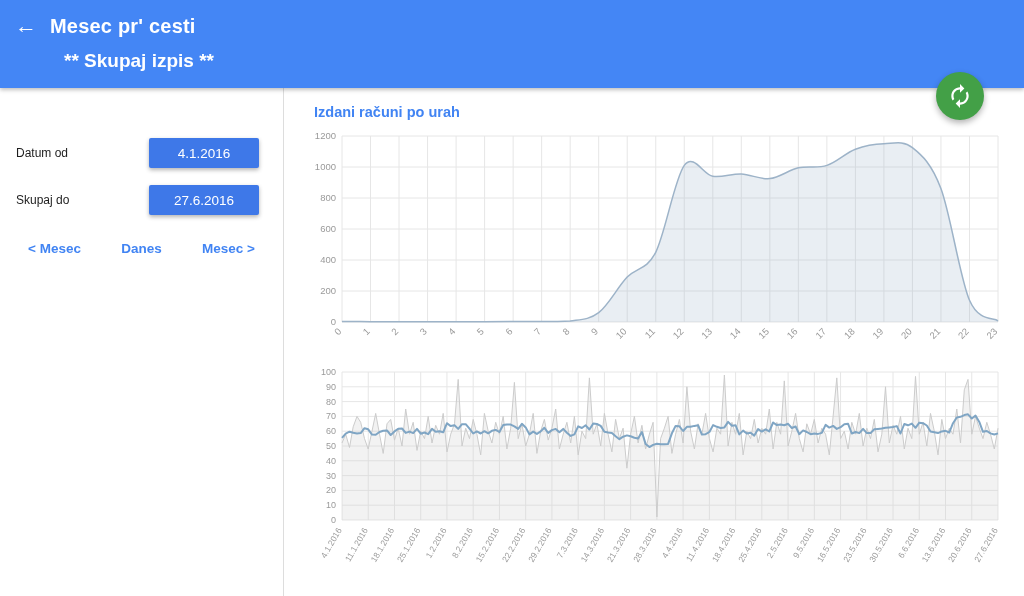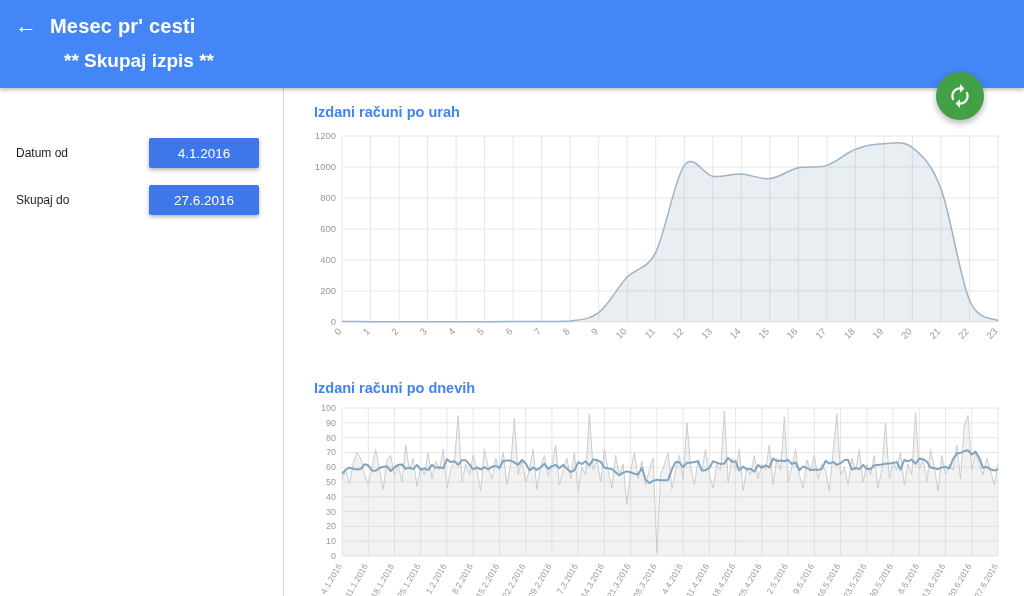--- a/index.html
+++ b/index.html
@@ -81,20 +81,25 @@
   </button>
 
   <aside class="sidebar">
     <div class="side-row">
       <span class="side-label">Datum od</span>
       <button class="date-btn">4.1.2016</button>
     </div>
     <div class="side-row">
       <span class="side-label">Skupaj do</span>
       <button class="date-btn">27.6.2016</button>
+    </div>
+    <div class="side-nav">
+      <span class="side-link">&lt; Mesec</span>
+      <span class="side-link">Danes</span>
+      <span class="side-link">Mesec &gt;</span>
     </div>
   </aside>
 
   <div class="divider"></div>
 
   <main class="main">
     <h2 class="chart-title">Izdani računi po urah</h2>
     <svg id="chart1" class="chart" width="716" height="240">
         <line x1="46" x2="702" y1="196" y2="196" stroke="#e6e6e6" stroke-width="1"></line>
         <text x="40" y="199" text-anchor="end" font-size="9.5" font-family="&quot;Liberation Sans&quot;,sans-serif" fill="#9a9a9a">0</text>
@@ -154,21 +159,20 @@
         <text x="616.4347826086956" y="206" text-anchor="end" font-size="9.5" font-family="&quot;Liberation Sans&quot;,sans-serif" fill="#9a9a9a" transform="rotate(-45 616.4347826086956 206)">20</text>
         <line x1="644.9565217391304" x2="644.9565217391304" y1="10" y2="196" stroke="#e6e6e6" stroke-width="1"></line>
         <text x="644.9565217391304" y="206" text-anchor="end" font-size="9.5" font-family="&quot;Liberation Sans&quot;,sans-serif" fill="#9a9a9a" transform="rotate(-45 644.9565217391304 206)">21</text>
         <line x1="673.4782608695652" x2="673.4782608695652" y1="10" y2="196" stroke="#e6e6e6" stroke-width="1"></line>
         <text x="673.4782608695652" y="206" text-anchor="end" font-size="9.5" font-family="&quot;Liberation Sans&quot;,sans-serif" fill="#9a9a9a" transform="rotate(-45 673.4782608695652 206)">22</text>
         <line x1="702" x2="702" y1="10" y2="196" stroke="#e6e6e6" stroke-width="1"></line>
         <text x="702" y="206" text-anchor="end" font-size="9.5" font-family="&quot;Liberation Sans&quot;,sans-serif" fill="#9a9a9a" transform="rotate(-45 702 206)">23</text>
         <path d="M46,195.38C50.8,195.4 65.0,195.6 74.5,195.7C84.0,195.7 93.5,195.7 103.0,195.7C112.6,195.7 122.1,195.8 131.6,195.8C141.1,195.8 150.6,195.7 160.1,195.7C169.6,195.7 179.1,195.7 188.6,195.7C198.1,195.7 207.6,195.6 217.1,195.5C226.6,195.5 236.1,195.5 245.7,195.4C255.2,195.3 264.7,196.0 274.2,195.1C283.7,193.6 293.2,194.0 302.7,186.7C312.2,179.4 321.7,161.1 331.2,151.1C340.7,141.0 350.2,144.8 359.7,126.3C369.2,107.6 378.8,52.1 388.3,39.4C397.8,26.8 407.3,48.9 416.8,50.3C426.3,51.7 435.8,47.6 445.3,48.0C454.8,48.4 464.3,53.7 473.8,52.6C483.3,51.6 492.8,44.0 502.3,41.8C511.9,39.6 521.4,42.5 530.9,39.4C540.4,36.3 549.9,26.8 559.4,23.2C568.9,19.6 578.4,18.0 587.9,17.8C597.4,17.5 606.9,14.1 616.4,21.6C625.9,29.1 635.4,37.3 645.0,62.7C654.5,88.1 664.0,152.3 673.5,174.3C683.0,196.0 697.2,191.3 702.0,194.8L702.0,196L46.0,196Z" fill="rgba(157,179,200,0.22)" stroke="none"></path>
         <path d="M46,195.38C50.8,195.4 65.0,195.6 74.5,195.7C84.0,195.7 93.5,195.7 103.0,195.7C112.6,195.7 122.1,195.8 131.6,195.8C141.1,195.8 150.6,195.7 160.1,195.7C169.6,195.7 179.1,195.7 188.6,195.7C198.1,195.7 207.6,195.6 217.1,195.5C226.6,195.5 236.1,195.5 245.7,195.4C255.2,195.3 264.7,196.0 274.2,195.1C283.7,193.6 293.2,194.0 302.7,186.7C312.2,179.4 321.7,161.1 331.2,151.1C340.7,141.0 350.2,144.8 359.7,126.3C369.2,107.6 378.8,52.1 388.3,39.4C397.8,26.8 407.3,48.9 416.8,50.3C426.3,51.7 435.8,47.6 445.3,48.0C454.8,48.4 464.3,53.7 473.8,52.6C483.3,51.6 492.8,44.0 502.3,41.8C511.9,39.6 521.4,42.5 530.9,39.4C540.4,36.3 549.9,26.8 559.4,23.2C568.9,19.6 578.4,18.0 587.9,17.8C597.4,17.5 606.9,14.1 616.4,21.6C625.9,29.1 635.4,37.3 645.0,62.7C654.5,88.1 664.0,152.3 673.5,174.3C683.0,196.0 697.2,191.3 702.0,194.8" fill="none" stroke="#9db3c8" stroke-width="1.5" stroke-linejoin="round"></path>
       </svg>
-    <h2 class="chart-title second">Izdani računi po dnevih</h2>
     <svg id="chart2" class="chart" width="716" height="190">
         <line x1="46" x2="702" y1="154" y2="154" stroke="#e6e6e6" stroke-width="1"></line>
         <text x="40" y="157" text-anchor="end" font-size="9" font-family="&quot;Liberation Sans&quot;,sans-serif" fill="#9a9a9a">0</text>
         <line x1="46" x2="702" y1="139.2" y2="139.2" stroke="#e6e6e6" stroke-width="1"></line>
         <text x="40" y="142.2" text-anchor="end" font-size="9" font-family="&quot;Liberation Sans&quot;,sans-serif" fill="#9a9a9a">10</text>
         <line x1="46" x2="702" y1="124.4" y2="124.4" stroke="#e6e6e6" stroke-width="1"></line>
         <text x="40" y="127.4" text-anchor="end" font-size="9" font-family="&quot;Liberation Sans&quot;,sans-serif" fill="#9a9a9a">20</text>
         <line x1="46" x2="702" y1="109.6" y2="109.6" stroke="#e6e6e6" stroke-width="1"></line>
         <text x="40" y="112.6" text-anchor="end" font-size="9" font-family="&quot;Liberation Sans&quot;,sans-serif" fill="#9a9a9a">30</text>
         <line x1="46" x2="702" y1="94.8" y2="94.8" stroke="#e6e6e6" stroke-width="1"></line>

